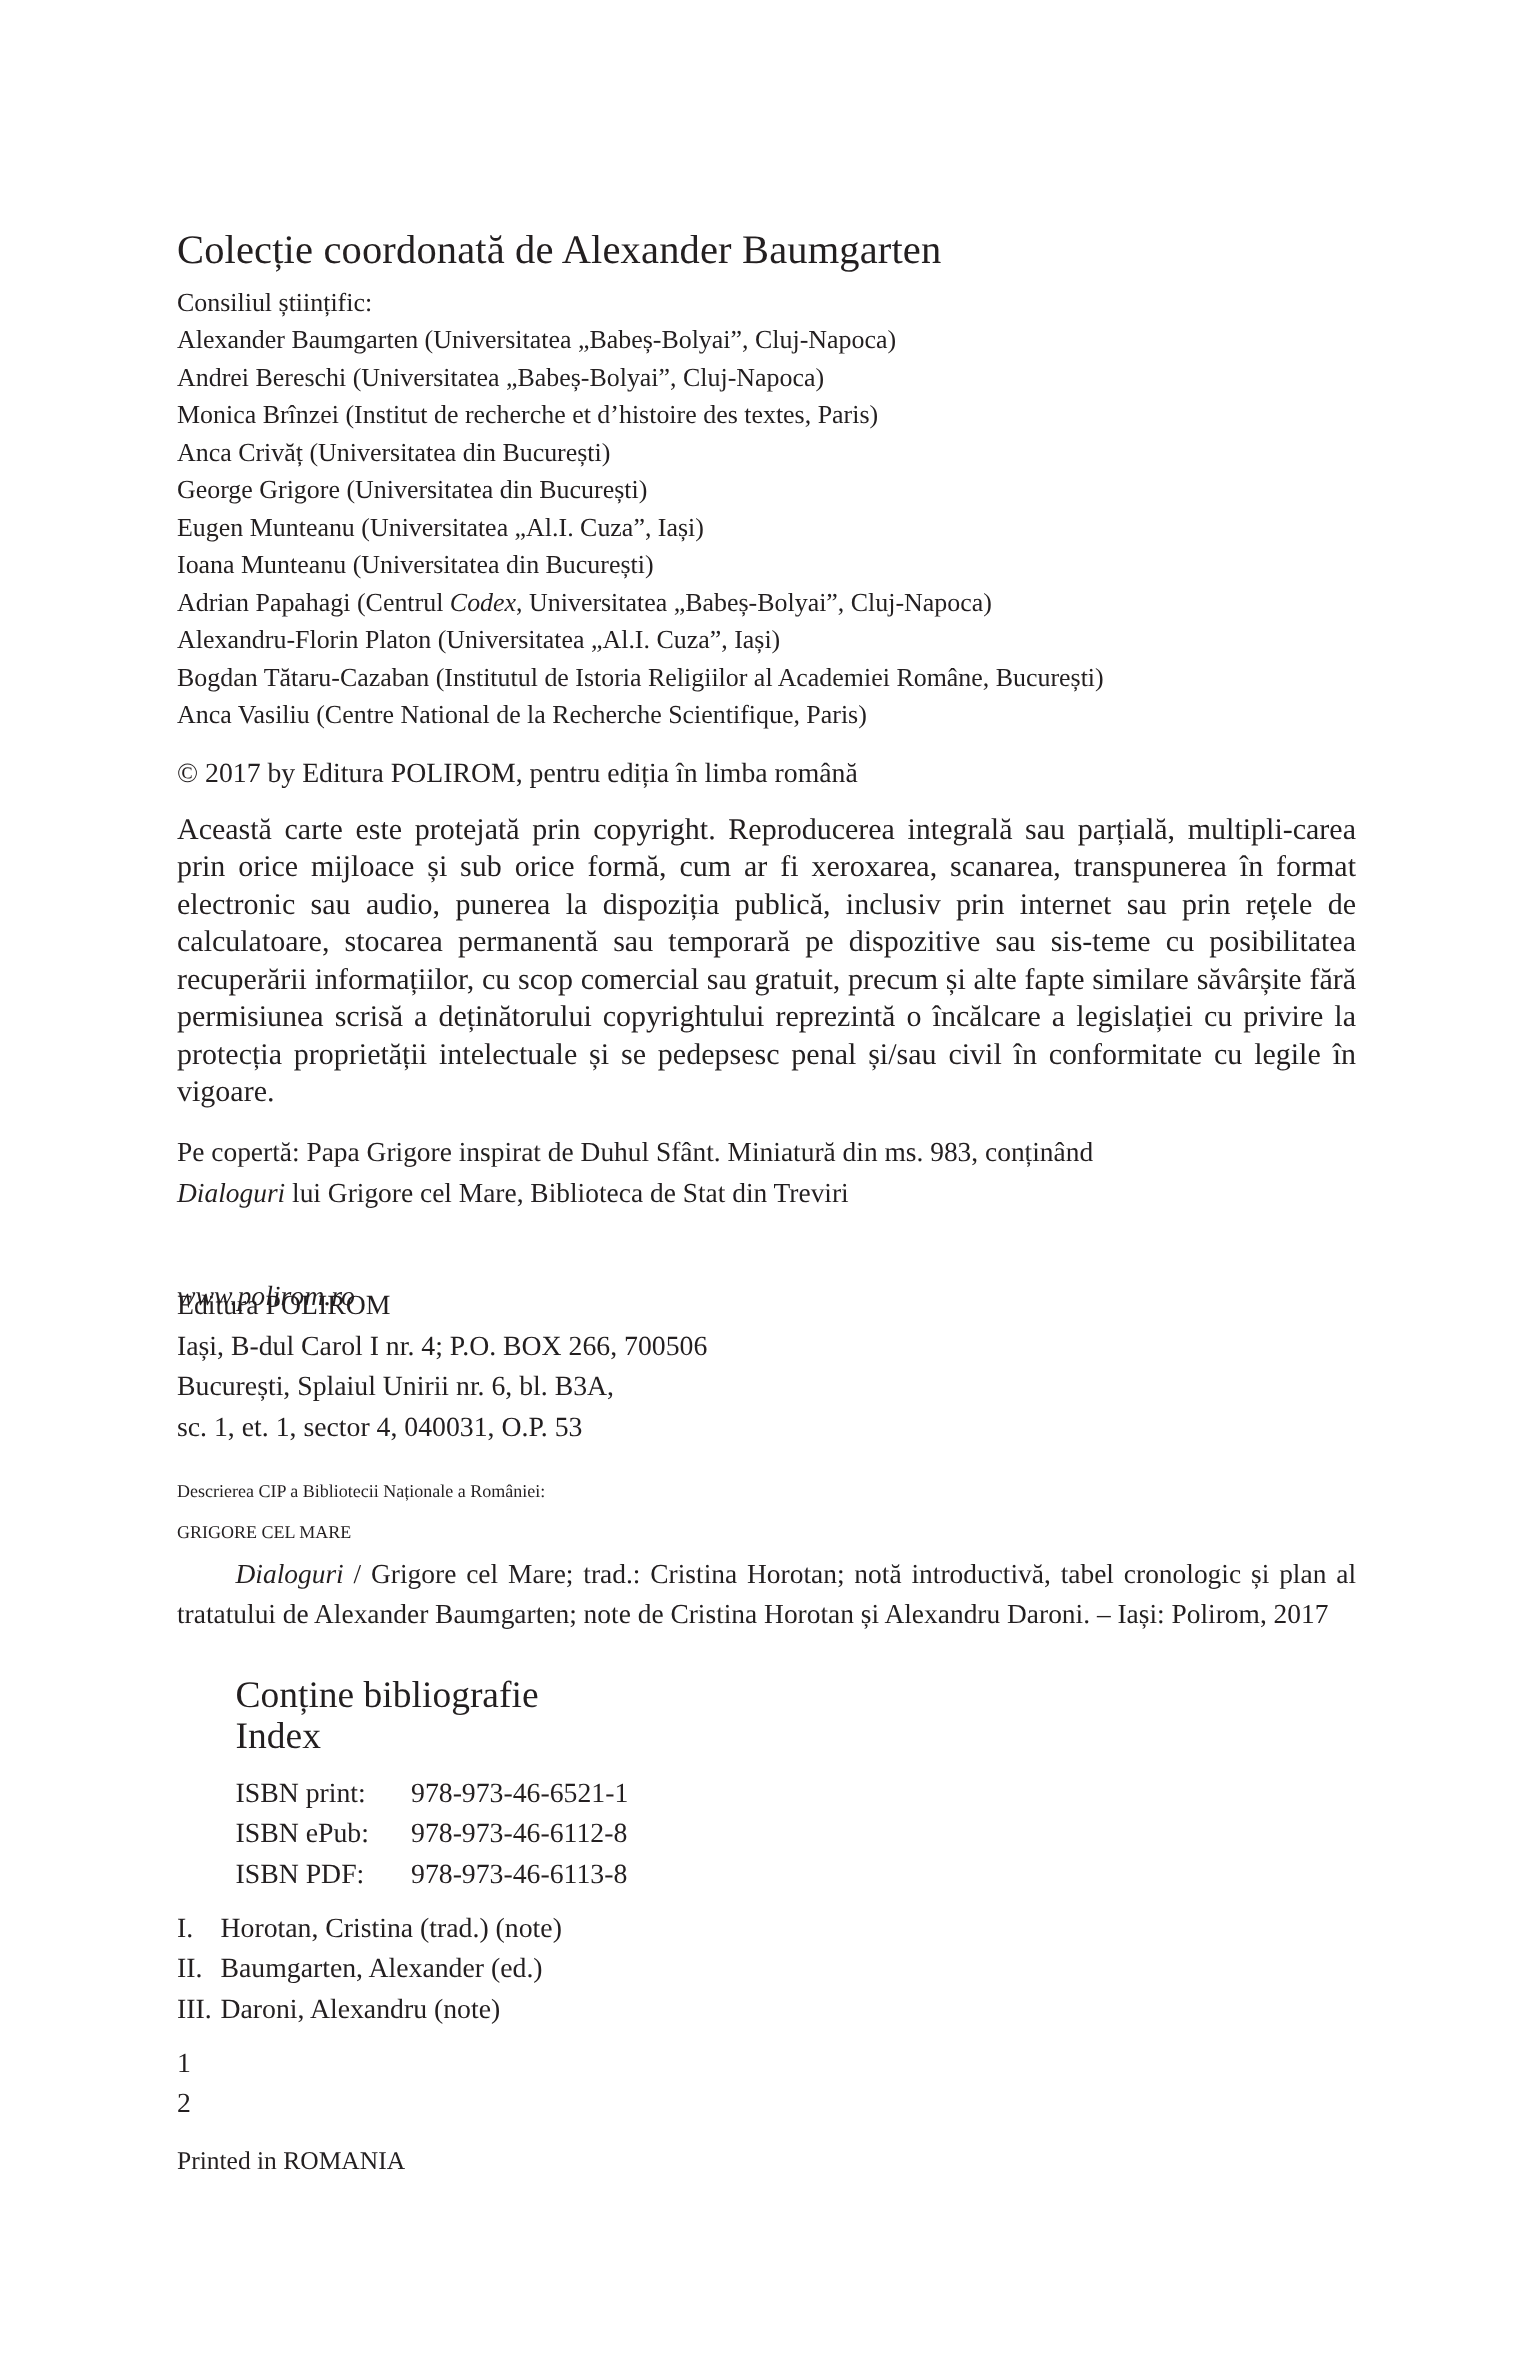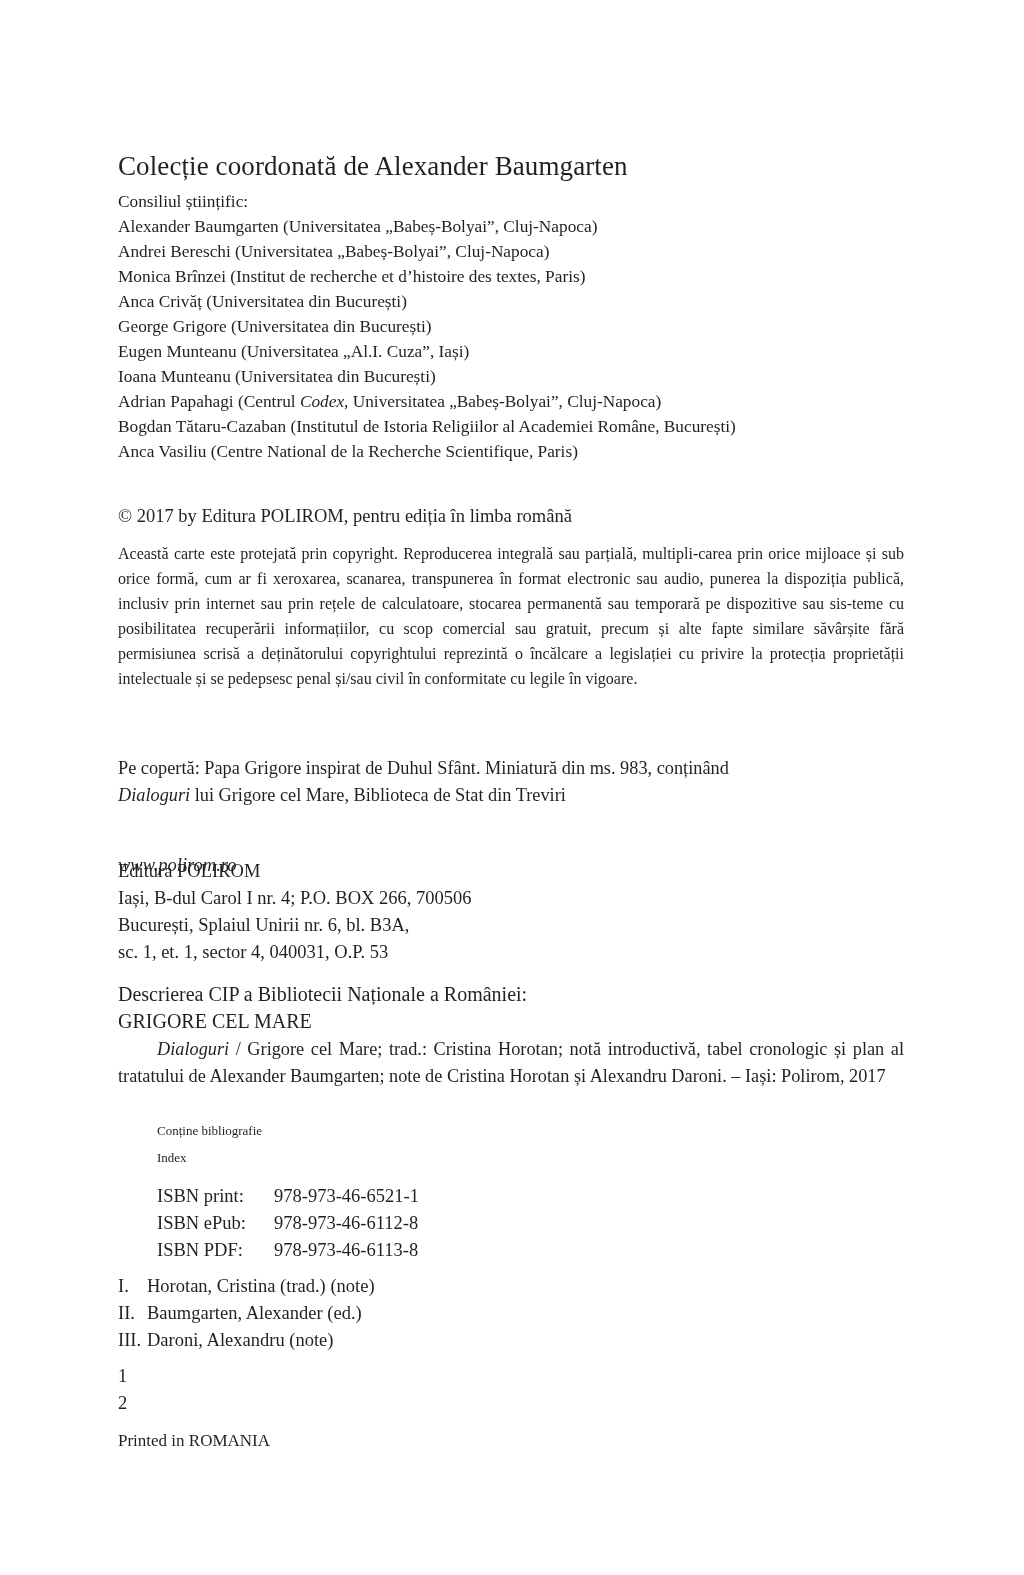--- a/index.html
+++ b/index.html
@@ -4,30 +4,30 @@
 <style>
   html, body { margin: 0; padding: 0; background: #ffffff; }
   body { width: 1024px; height: 1575px; position: relative; overflow: hidden;
          font-family: "Liberation Serif", "DejaVu Serif", serif; color: #231f20; }
   .page { position: absolute; left: 118px; top: 0; width: 786px; }
   .abs { position: absolute; left: 0; white-space: nowrap; }
   .title { top: 151px; font-size: 27px; letter-spacing: 0.1px; }
   .council { top: 189px; font-size: 17.3px; line-height: 25px; }
   .council div { white-space: nowrap; }
   .copyright-line { top: 506px; font-size: 18.5px; }
-  .legal { top: 541px; width: 786px; font-size: 16px; line-height: 25px;
+  .legal { top: 541px; width: 786px; font-size: 20px; line-height: 25px;
            text-align: justify; white-space: normal; }
   .cover { top: 755px; width: 786px; font-size: 18.3px; line-height: 27px; white-space: normal; }
   .url { top: 823px; font-size: 18.5px; font-style: italic; margin-top: 32px; }
   .address { top: 858px; font-size: 18.5px; line-height: 27px; }
-  .cip-head { top: 981px; font-size: 20px; line-height: 27px; }
+  .cip-head { top: 981px; font-size: 12px; line-height: 27px; }
   .cip-body { top: 1036px; width: 786px; font-size: 18.3px; line-height: 27px;
               text-align: justify; white-space: normal; }
   .cip-body .first { text-indent: 39px; }
-  .cip-extra { top: 1117px; left: 39px; font-size: 13px; line-height: 27px; }
+  .cip-extra { top: 1117px; left: 39px; font-size: 25px; line-height: 27px; }
   .isbn { top: 1183px; left: 39px; font-size: 18.5px; line-height: 27px; }
   .isbn-row { display: flex; }
   .isbn-label { width: 117px; }
   .roman { top: 1273px; font-size: 18.5px; line-height: 27px; }
   .roman-row { display: flex; }
   .roman-num { width: 29px; }
   .classif { top: 1363px; font-size: 18.5px; line-height: 27px; }
   .printed { top: 1431px; font-size: 17px; }
   .it { font-style: italic; }
 </style>
@@ -41,20 +41,21 @@
   <div class="abs council">
     <div>Consiliul științific:</div>
     <div><span>Alexander Baumgarten</span> <span>(Universitatea „Babeș-Bolyai”, Cluj-Napoca)</span></div>
     <div><span>Andrei Bereschi</span> <span>(Universitatea „Babeș-Bolyai”, Cluj-Napoca)</span></div>
     <div><span>Monica Brînzei</span> <span>(Institut de recherche et d’histoire des textes, Paris)</span></div>
     <div><span>Anca Crivăț</span> <span>(Universitatea din București)</span></div>
     <div><span>George Grigore</span> <span>(Universitatea din București)</span></div>
     <div><span>Eugen Munteanu</span> <span>(Universitatea „Al.I. Cuza”, Iași)</span></div>
     <div><span>Ioana Munteanu</span> <span>(Universitatea din București)</span></div>
     <div><span>Adrian Papahagi</span> <span>(Centrul </span><span class="it">Codex</span><span>, Universitatea „Babeș-Bolyai”, Cluj-Napoca)</span></div>
+    <div><span>Alexandru-Florin Platon</span> <span>(Universitatea „Al.I. Cuza”, Iași)</span></div>
     <div><span>Bogdan Tătaru-Cazaban</span> <span>(Institutul de Istoria Religiilor al Academiei Române, București)</span></div>
     <div><span>Anca Vasiliu</span> <span>(Centre National de la Recherche Scientifique, Paris)</span></div>
   </div>
 
   <div class="abs copyright-line">© 2017 by Editura POLIROM, pentru ediția în limba română</div>
 
   <div class="abs legal">Această carte este protejată prin copyright. Reproducerea integrală sau parțială, multipli-carea prin orice mijloace și sub orice formă, cum ar fi xeroxarea, scanarea, transpunerea în format electronic sau audio, punerea la dispoziția publică, inclusiv prin internet sau prin rețele de calculatoare, stocarea permanentă sau temporară pe dispozitive sau sis-teme cu posibilitatea recuperării informațiilor, cu scop comercial sau gratuit, precum și alte fapte similare săvârșite fără permisiunea scrisă a deținătorului copyrightului reprezintă o încălcare a legislației cu privire la protecția proprietății intelectuale și se pedepsesc penal și/sau civil în conformitate cu legile în vigoare.</div>
 
   <div class="abs cover">
     <div>Pe copertă: Papa Grigore inspirat de Duhul Sfânt. Miniatură din ms. 983, conținând</div>

